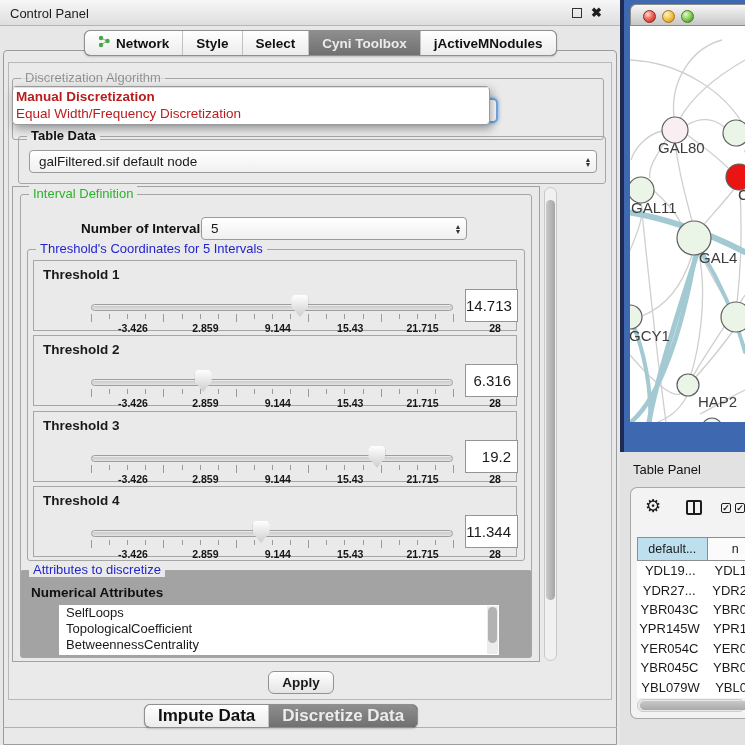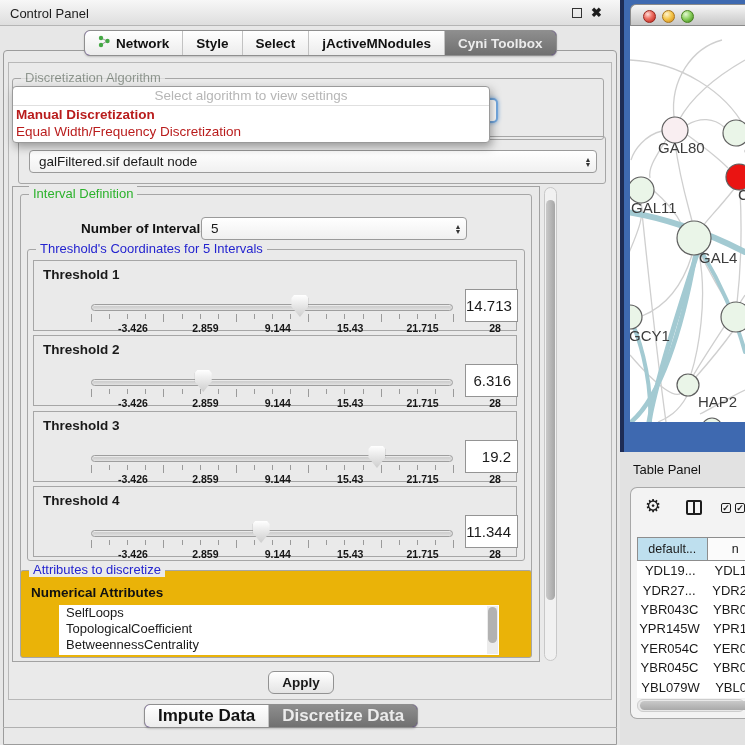--- a/index.html
+++ b/index.html
@@ -170,34 +170,33 @@
           <circle cx="9.5" cy="6" r="2.2" fill="#44a844"></circle>
         </svg></span>
       <span>Network</span>
     </div>
     <div class="tab">
       <span>Style</span>
     </div>
     <div class="tab">
       <span>Select</span>
     </div>
+    <div class="tab selected">
+      <span>Cyni Toolbox</span>
+    </div>
     <div class="tab">
       <span>jActiveMNodules</span>
     </div>
-    <div class="tab selected">
-      <span>Cyni Toolbox</span>
-    </div>
   </div>
 
 <div class="abs group" style="left:12px; top:78px; width:592px; height:62px;">
   <span class="group-title t-faded">Discretization Algorithm</span>
 </div>
 <div class="abs focus-combo"></div>
 <div class="abs popup">
-  <div class="popup-placeholder">Select algorithm to view settings</div>
   <div class="popup-options">
       <div class="popup-option hl">Manual Discretization</div>
       <div class="popup-option">Equal Width/Frequency Discretization</div>
     </div>
 </div>
 
 <div class="abs group" style="left:18px; top:136px; width:588px; height:48px;">
   <span class="group-title t-dark" style="background:#eaeaea;">Table Data</span>
   <div class="combo" style="position:absolute; left:10px; top:13px; width:568px; height:23px;">
     <span class="combo-text">galFiltered.sif default node</span>
@@ -374,21 +373,21 @@
         <div class="tick-label" style="left: 72.4px;">2.859</div>
         <div class="tick-label" style="left: 144.8px;">9.144</div>
         <div class="tick-label" style="left: 217.2px;">15.43</div>
         <div class="tick-label" style="left: 289.6px;">21.715</div>
         <div class="tick-label" style="left: 362px;">28</div>
       </div>
       <div class="value-box">11.344</div>
     </div>
   </div>
 
-<div class="abs group" style="left:20px; top:570px; width:512px; height:88px; background:#eab308;">
+<div class="abs group" style="left:20px; top:570px; width:512px; height:88px; background:#a3a3a3;">
   <span class="group-title t-blue">Attributes to discretize</span>
   <div class="abs bold-label" style="left:10px; top:14px;">Numerical Attributes</div>
   <div class="attr-list">
       <div class="attr-item">SelfLoops</div>
       <div class="attr-item">TopologicalCoefficient</div>
       <div class="attr-item">BetweennessCentrality</div>
     </div>
   <div class="attr-scroll">
     <div class="attr-thumb"></div>
   </div>

